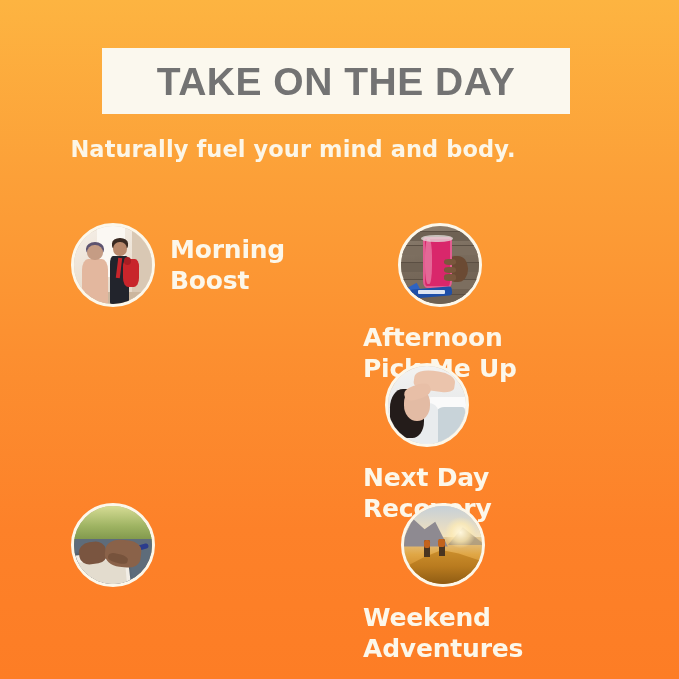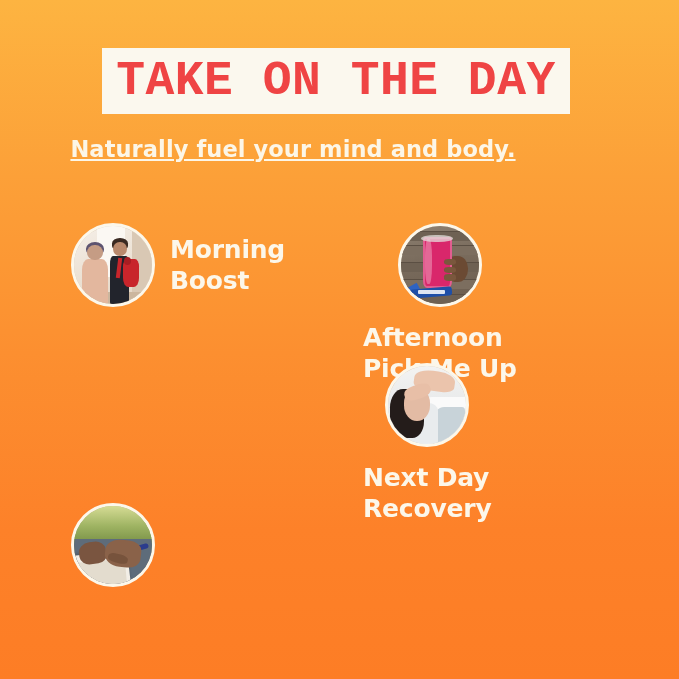--- a/index.html
+++ b/index.html
@@ -13,42 +13,41 @@
 
   
   .banner {
     position:absolute;
     left:102px; top:48px;
     width:468px; height:66px;
     background:#FBF8EE;
     display:flex; align-items:center; justify-content:center;
   }
   .banner-title {
-    color:#ef4444;
-    font-family:Liberation Mono, monospace;
+    color:#737373;
+    font-family:Liberation Sans, sans-serif;
     font-weight:bold;
-    font-size:48px;
+    font-size:39px;
     letter-spacing:0.5px;
     white-space:nowrap;
     line-height:1;
     transform:scaleX(1.0);
   }
 
   
   .subtitle {
     position:absolute;
     left:0; top:136px; width:586px;
     text-align:center;
     color:#FCF6E7;
     font-family:"DejaVu Sans", sans-serif;
     font-size:22.5px;
     font-weight:600;
     letter-spacing:0.1px;
     white-space:nowrap;
-    text-decoration:underline;
   }
 
   
   .grid {
     position:absolute;
     left:0; top:195px;
     width:543px; height:420px;
   }
   .cell {
     position:absolute;
@@ -238,14 +237,31 @@
         <div class="book"></div>
           <div class="book2"></div>
         <div class="pen"></div>
         <div class="hand1"></div>
           <div class="hand2"></div>
           <div class="finger2"></div>
       </div>
     </div>
   </div>
 
+  <div class="cell c1 r2">
+    <div class="thumb">
+      <div class="scene s-hike">
+        <div class="sky"></div>
+          <div class="mtn"></div>
+          <div class="mtn2"></div>
+          <div class="sun"></div>
+        <div class="ridge"></div>
+        <div class="hiker1"></div>
+          <div class="pack1"></div>
+        <div class="hiker2"></div>
+          <div class="pack2b"></div>
+      </div>
+    </div>
+    <div class="label">Weekend
+Adventures</div>
+  </div>
 
 </div>
 
 </body></html>

